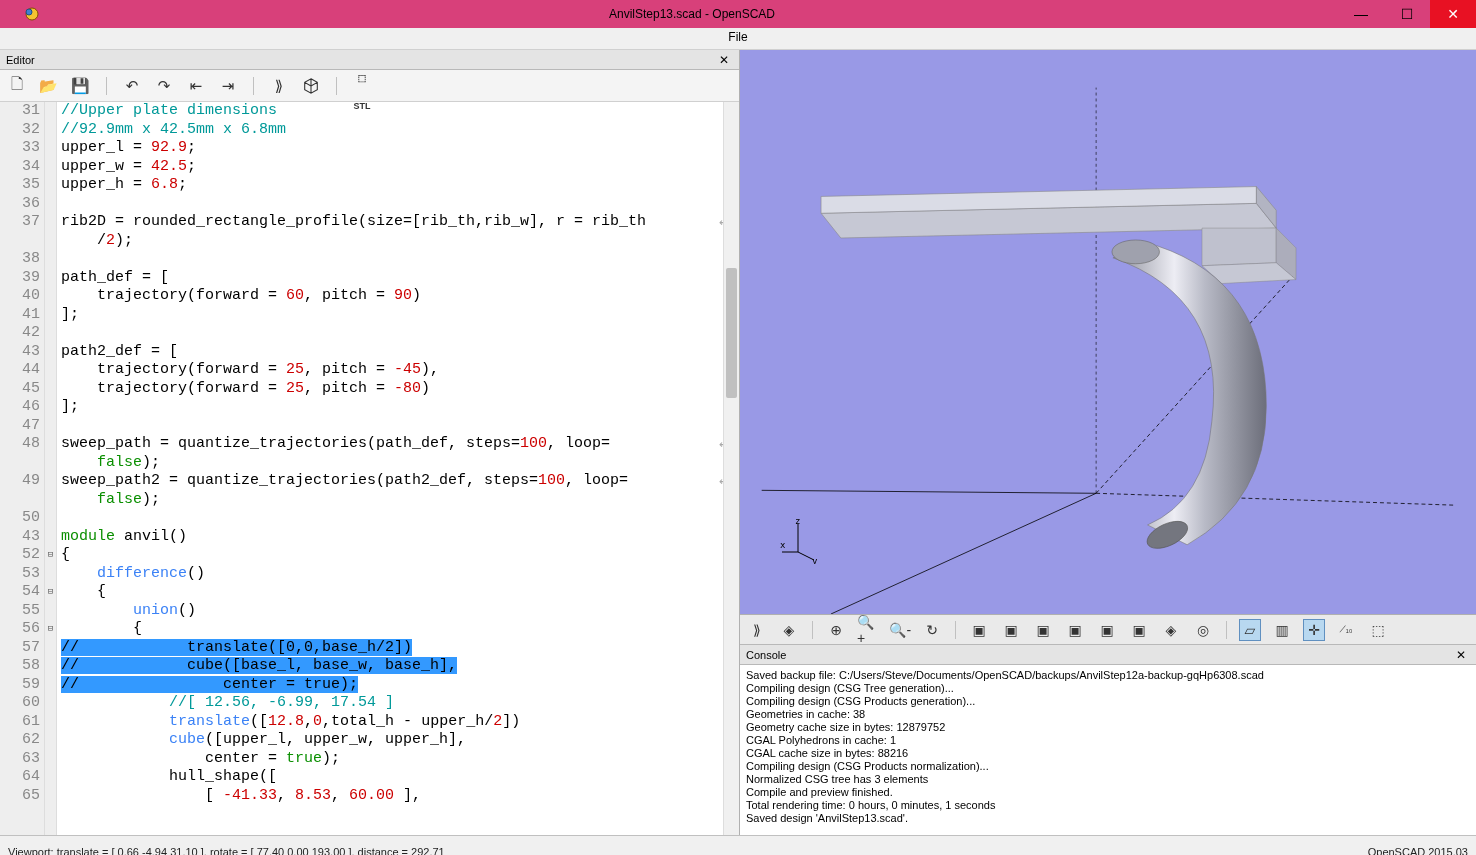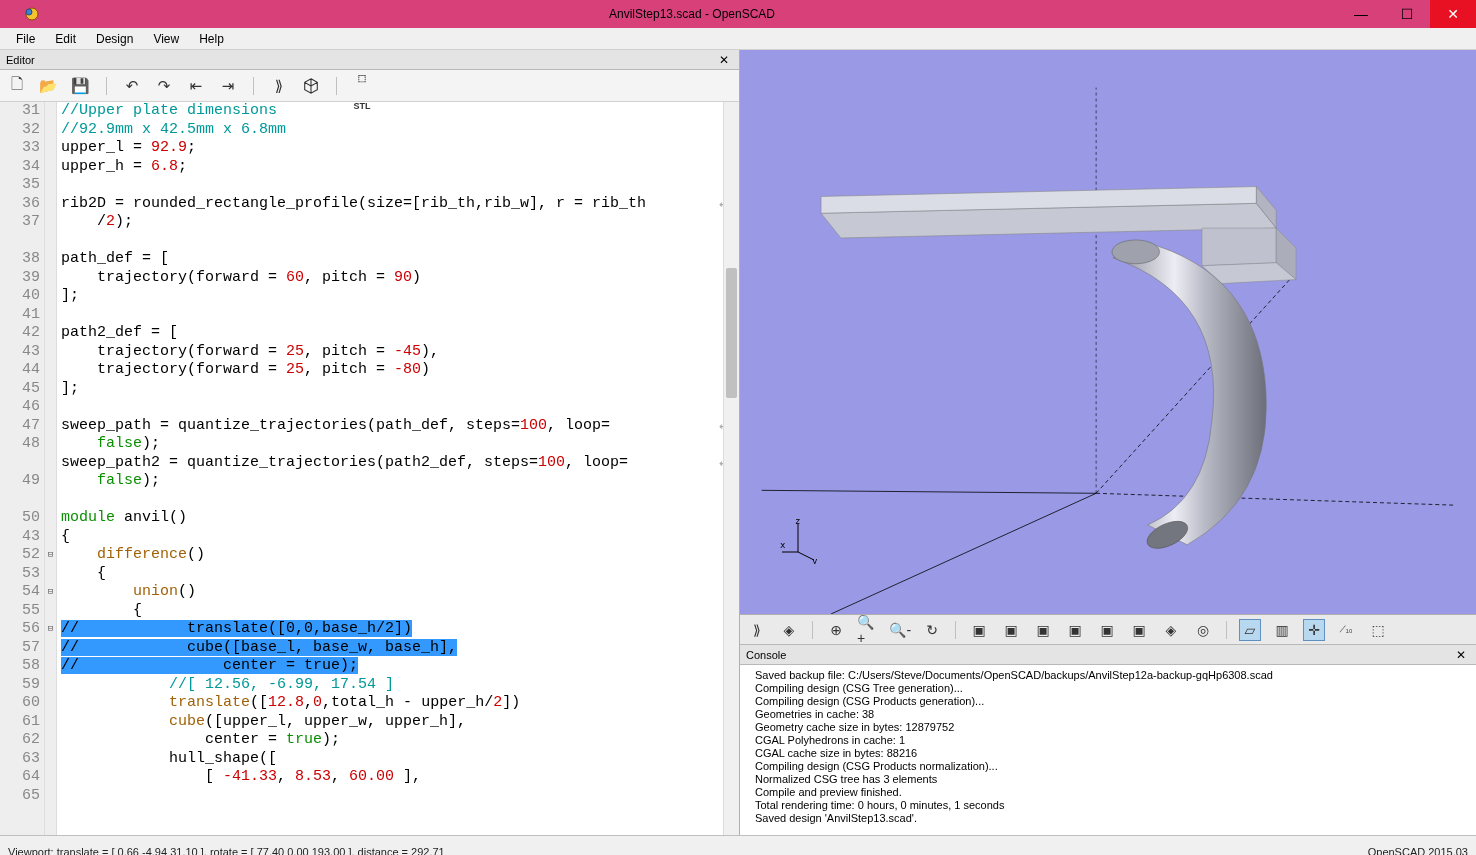--- a/index.html
+++ b/index.html
@@ -6,21 +6,21 @@
 body { font-family: "Segoe UI", Tahoma, sans-serif; font-size: 12px; background: #f0f0f0; overflow: hidden; width: 1476px; height: 855px; }
 
 .titlebar { height: 28px; background: #d8407a; color: #000; display: flex; align-items: center; justify-content: space-between; padding-left: 24px; }
 .titlebar-title { flex: 1; text-align: center; font-size: 12px; color: #000; }
 .titlebar-icon { width: 16px; height: 16px; margin-right: 6px; }
 .win-controls { display: flex; height: 100%; }
 .win-btn { width: 46px; height: 100%; display: flex; align-items: center; justify-content: center; font-family: Arial; font-size: 14px; color: #fff; }
 .win-btn.close { background: #e81123; }
 .win-btn.min, .win-btn.max { color: #000; }
 
-.menubar { height: 22px; background: #f0f0f0; display: flex; align-items: center; padding: 0 6px; border-bottom: 1px solid #d0d0d0; }
+.menubar { height: 22px; background: #f0f0f0; display: flex; align-items: center; padding: 0 6px; border-bottom: 1px solid #d0d0d0; flex-direction: column; }
 .menu-item { padding: 2px 10px; font-size: 12px; cursor: default; }
 
 .main { display: flex; height: calc(100% - 28px - 22px - 20px); }
 
 .left-pane { width: 740px; display: flex; flex-direction: column; background: #fff; border-right: 1px solid #b0b0b0; }
 .panel-header { height: 20px; background: #e4e4e4; border-bottom: 1px solid #b8b8b8; display: flex; align-items: center; padding: 0 6px; font-size: 11px; gap: 47px; }
 .panel-header .close-x { margin-left: auto; font-family: Arial; font-size: 12px; padding: 0 4px; }
 
 .editor-toolbar { height: 32px; background: #f4f4f4; border-bottom: 1px solid #d0d0d0; display: flex; align-items: center; padding: 0 8px; gap: 14px; }
 .tb-sep { width: 1px; height: 18px; background: #c0c0c0; margin: 0 2px; }
@@ -29,35 +29,35 @@
 .code-area { flex: 1; display: flex; overflow: hidden; position: relative; font-family: "Courier New", monospace; font-size: 15px; }
 .gutter { background: #eeeeee; color: #888; text-align: right; padding: 0 22px; user-select: none; border-right: 1px solid #ddd; width: 40px; }
 .gutter div { height: 18.5px; line-height: 18.5px; }
 .fold-gutter { width: 12px; background: #eeeeee; border-right: 1px solid #ddd; }
 .fold-gutter div { height: 18.5px; line-height: 18.5px; text-align: center; font-size: 9px; color: #555; }
 .code-lines { flex: 1; padding-left: 4px; overflow: hidden; }
 .code-lines div.line { height: 18.5px; line-height: 18.5px; white-space: pre; }
 .c-comment { color: #009999; }
 .c-kw { color: #0a8f00; }
 .c-num { color: #cc0000; }
-.c-builtin { color: #a16207; }
+.c-builtin { color: #3b82f6; }
 .sel { background: #3399ff; color: #000000; }
 .wrap-arrow { color: #aaa; float: right; margin-right: 12px; }
 .vscroll { position: absolute; right: 0; top: 0; bottom: 0; width: 16px; background: #f0f0f0; border-left: 1px solid #ddd; }
 .vscroll-thumb { position: absolute; left: 2px; right: 2px; top: 166px; height: 130px; background: #c0c0c0; border-radius: 2px; }
 
 .right-pane { flex: 1; display: flex; flex-direction: column; }
 .viewport { flex: 1; background: #9999e6; position: relative; overflow: hidden; border-bottom: 1px solid #b0b0b0; }
 .axis-gizmo { position: absolute; left: 40px; bottom: 48px; font-family: monospace; font-size: 10px; color: #333; }
 .view-toolbar { height: 30px; background: #eaeaea; display: flex; align-items: center; padding: 0 6px; gap: 10px; border-bottom: 1px solid #b8b8b8; }
 .vt-btn { width: 22px; height: 22px; display: flex; align-items: center; justify-content: center; font-size: 14px; color: #333; }
 .vt-btn.active { background: #b8d8f0; border: 1px solid #6090c0; }
 
 .console-panel { height: 190px; display: flex; flex-direction: column; background: #fff; }
-.console-text { flex: 1; padding: 4px 15px; font-size: 11px; line-height: 13px; overflow: hidden; color: #000; font-family: "Segoe UI", Tahoma, sans-serif; }
+.console-text { flex: 1; padding: 4px 6px; font-size: 11px; line-height: 13px; overflow: hidden; color: #000; font-family: "Segoe UI", Tahoma, sans-serif; }
 
 .statusbar { height: 32px; background: #f0f0f0; border-top: 1px solid #c0c0c0; display: flex; align-items: center; padding: 0 8px; font-size: 11px; color: #222; }
 .status-right { margin-left: auto; }
 </style>
 </head>
 <body>
 
 <div class="titlebar">
   <svg class="titlebar-icon" viewBox="0 0 16 16">
       <circle cx="8" cy="8" r="6" fill="#f4c430" stroke="#805000"></circle>
@@ -186,20 +186,21 @@
           <div></div>
           <div></div>
           <div></div>
           <div></div>
           <div></div>
         </div>
       <div class="code-lines" id="code-lines">
           <div class="line"><span class="c-comment">//Upper plate dimensions</span></div>
           <div class="line"><span class="c-comment">//92.9mm x 42.5mm x 6.8mm</span></div>
           <div class="line">upper_l = <span class="c-num">92.9</span>;</div>
+          <div class="line">upper_w = <span class="c-num">42.5</span>;</div>
           <div class="line">upper_h = <span class="c-num">6.8</span>;</div>
           <div class="line"></div>
           <div class="line">rib2D = rounded_rectangle_profile(size=[rib_th,rib_w], r = rib_th <span class="wrap-arrow">↲</span></div>
           <div class="line">    /<span class="c-num">2</span>);</div>
           <div class="line"></div>
           <div class="line">path_def = [</div>
           <div class="line">    trajectory(forward = <span class="c-num">60</span>, pitch = <span class="c-num">90</span>)</div>
           <div class="line">];</div>
           <div class="line"></div>
           <div class="line">path2_def = [</div>

